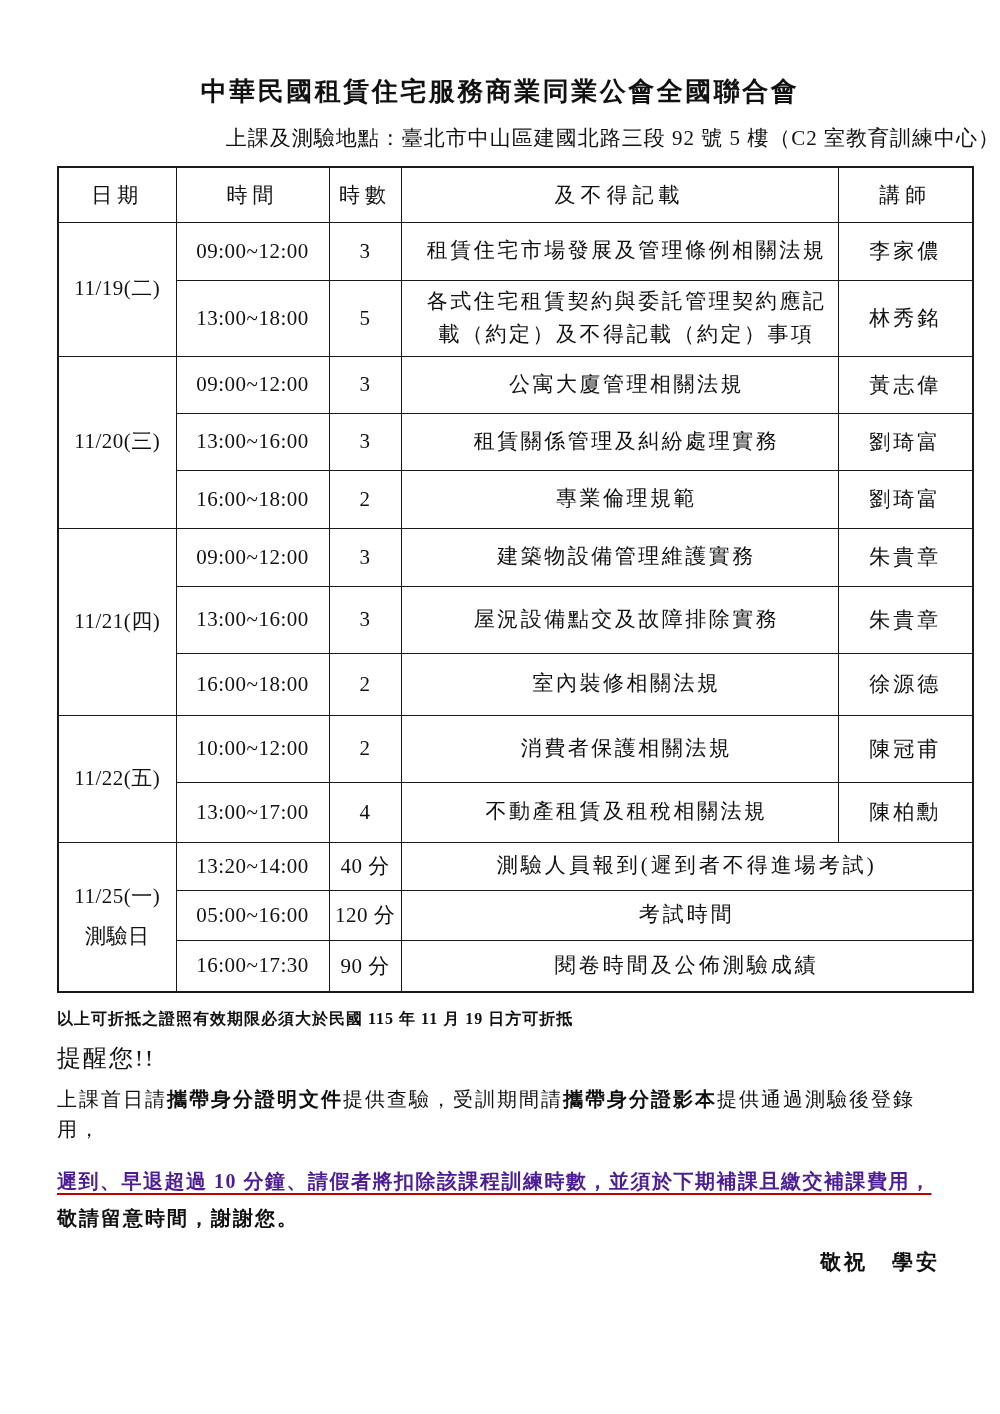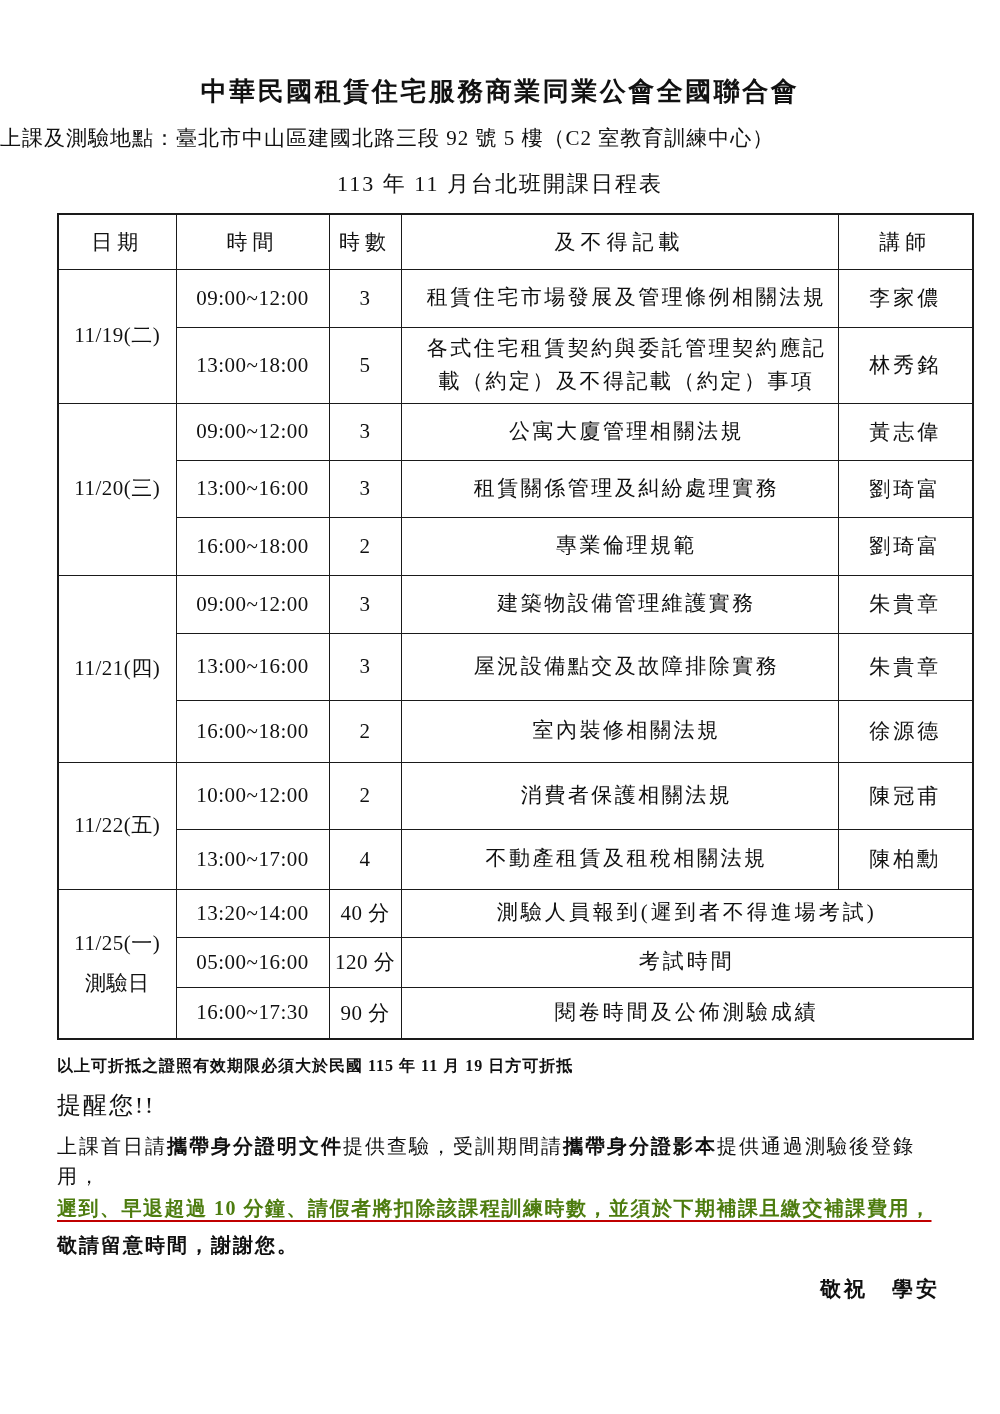--- a/index.html
+++ b/index.html
@@ -19,21 +19,21 @@
     text-align: center;
     font-size: 26px; font-weight: 700; letter-spacing: 2.5px;
   }
   .organizer {
     margin-top: 17px;
     text-align: center;
     font-size: 20px; letter-spacing: 2.5px;
   }
   .location {
     margin-top: 15px;
-    text-align: left;
+    text-align: right;
     font-size: 21px; letter-spacing: 1px;
   }
   .schedule-title {
     margin-top: 17px;
     text-align: center;
     font-size: 22px; letter-spacing: 2px;
   }
 
   
   table.schedule {
@@ -74,23 +74,23 @@
   .note-reminder {
     margin-top: 12px;
     font-size: 24px; letter-spacing: 2px;
   }
   .note-idline {
     margin-top: 10px;
     font-size: 20px; letter-spacing: 2px; line-height: 1.5;
   }
   .note-idline .b { font-weight: 700; }
   .note-warning {
-    margin-top: 4px;
+    margin-top: 24px;
     font-size: 20px; font-weight: 700; letter-spacing: 1.5px;
-    color: #4d7c0f;
+    color: #4c1d95;
     text-decoration: underline;
     text-decoration-color: #c00000;
     text-underline-offset: 5px;
     font-family: Liberation Serif, serif;
   }
   .note-closing {
     margin-top: 10px;
     font-size: 20px; font-weight: 700; letter-spacing: 2px;
   }
   .note-signoff {
@@ -100,21 +100,20 @@
     font-size: 21px; font-weight: 700; letter-spacing: 3px;
   }
 </style>
 </head>
 <body>
 
 <div class="doc">
 
   <div class="doc-title">中華民國租賃住宅服務商業同業公會全國聯合會</div>
   <div class="location">上課及測驗地點：臺北市中山區建國北路三段 92 號 5 樓（C2 室教育訓練中心）</div>
-  <div class="schedule-title">113 年 11 月台北班開課日程表</div>
 
   <table class="schedule">
     <colgroup>
       <col style="width:118px">
         <col style="width:153px">
         <col style="width:72px">
         <col style="width:437px">
         <col style="width:135px">
     </colgroup>
     <tbody>

